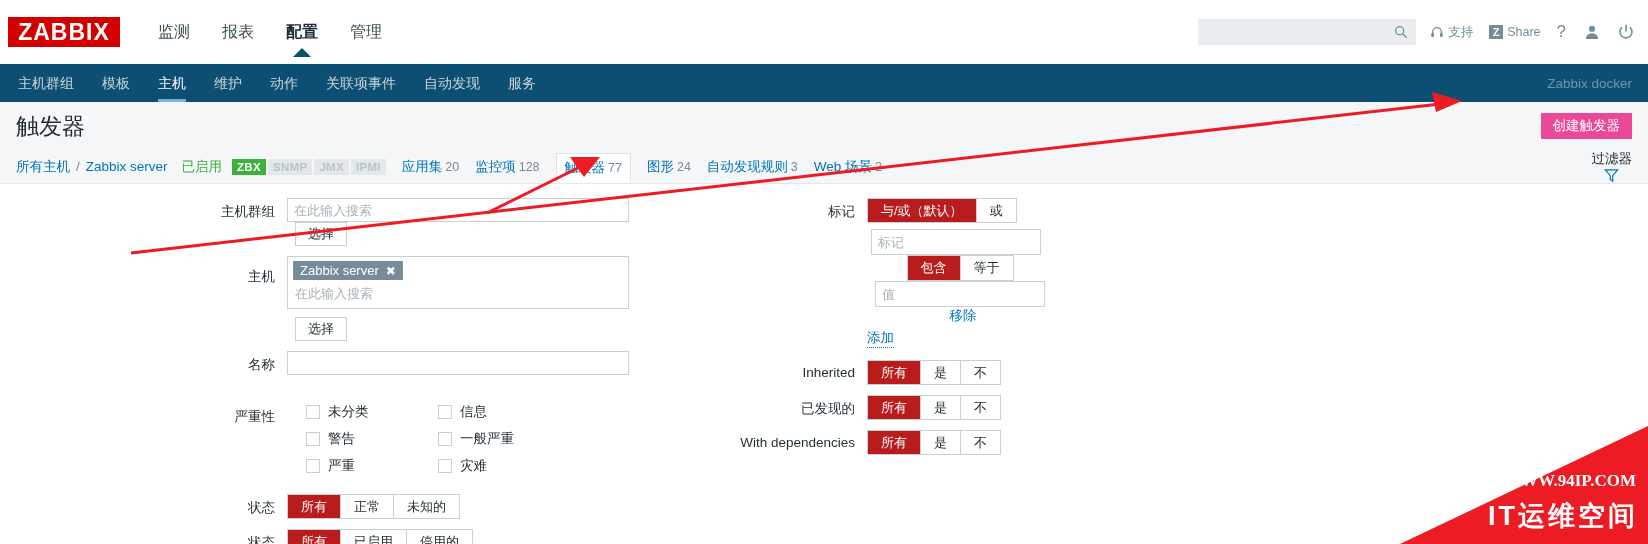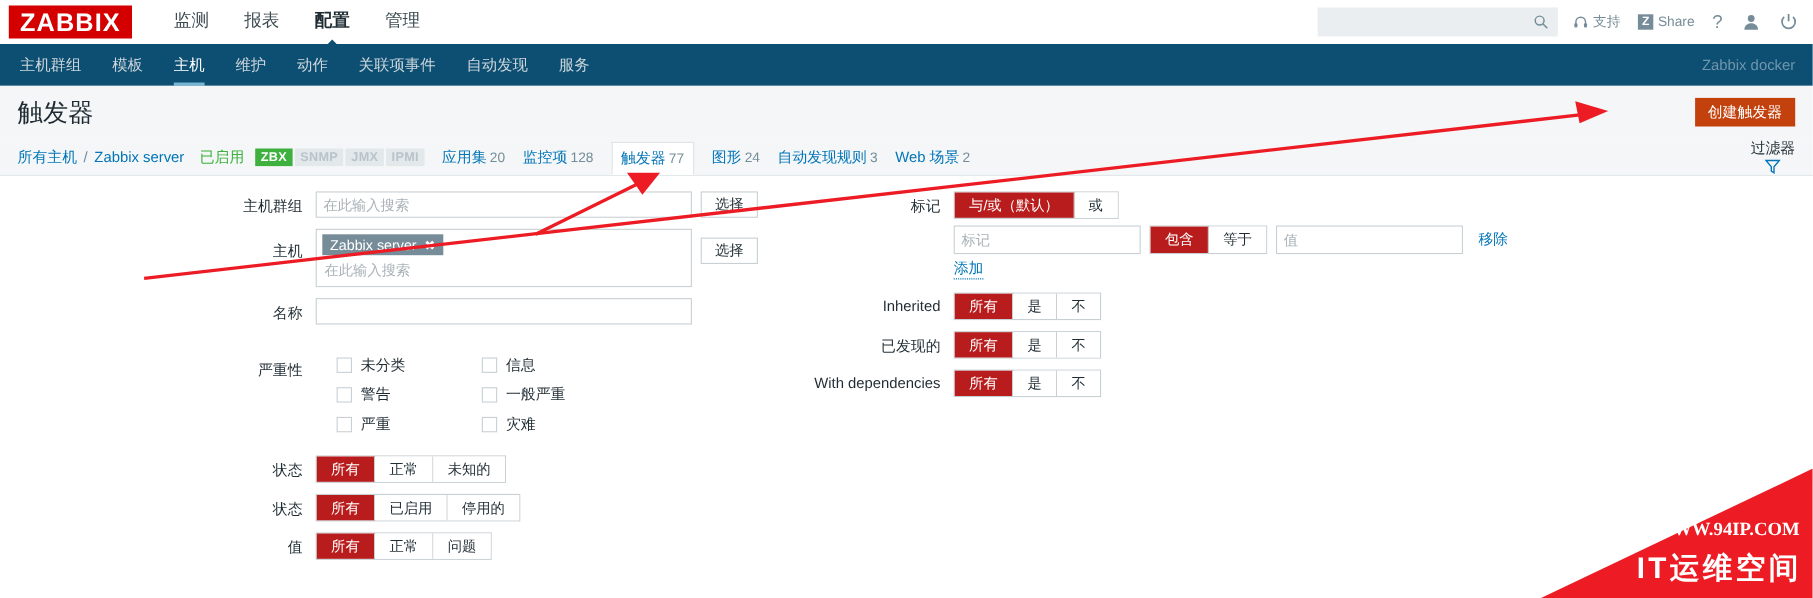--- a/index.html
+++ b/index.html
@@ -5,21 +5,21 @@
   * { box-sizing: border-box; }
   html, body { margin:0; padding:0; }
   body {
     width:1648px; height:544px;
     font-family:"Liberation Sans","DejaVu Sans",sans-serif;
     background:#fff; color:#1f2c33; overflow:hidden; position:relative;
   }
 
   
   .topbar{
-    height:40px; background:#fff; display:flex; align-items:center;
+    height:64px; background:#fff; display:flex; align-items:center;
     position:relative;
   }
   .logo{
     margin-left:8px; width:112px; height:30px; background:#d40000;
     display:flex; align-items:center; justify-content:center;
   }
   .logo span{
     color:#fff; font-size:23px; font-weight:bold; letter-spacing:1px;
     font-family:"Liberation Sans","DejaVu Sans",sans-serif;
   }
@@ -76,21 +76,21 @@
     margin-left:auto; padding-right:16px; color:#7195ab; font-size:13.5px;
   }
 
   
   .hdr{
     height:48px; background:#f4f6f7; display:flex; align-items:center;
     padding:0 16px; position:relative;
   }
   .hdr h1{ margin:0; font-size:23px; font-weight:normal; color:#1f2c33; }
   .createbtn{
-    margin-left:auto; background:#c2410c; color:#fff; border:0;
+    margin-left:auto; background:#ec4899; color:#fff; border:0;
     font-size:13.5px; padding:0 12px; height:26px; cursor:pointer;
     font-family:"Liberation Sans",sans-serif;
   }
 
   
   .crumbrow{
     height:34px; background:#f4f6f7; border-bottom:1px solid #e3e8ea;
     display:flex; align-items:center; padding:0 16px; font-size:13.5px;
     position:relative;
   }
@@ -115,21 +115,21 @@
   }
 
   
   .formwrap{ position:relative; padding-top:14px; height:330px; }
   .col{ position:absolute; }
   .row{ display:flex; align-items:flex-start; margin-bottom:10px; }
   .lab{
     text-align:right; font-size:13.5px; color:#1f2c33; padding-top:5px;
     flex:0 0 auto;
   }
-  .fld{ margin-left:12px; display:flex; align-items:flex-start; }
+  .fld{ margin-left:12px; display:flex; align-items:flex-start;flex-direction:column; }
   .inp{
     height:24px; border:1px solid #c8d0d4; background:#fff; font-size:13px;
     padding:0 6px; outline:none; color:#1f2c33;
     font-family:"Liberation Sans",sans-serif;
   }
   .inp::placeholder{ color:#a9b2b7; }
   .btn-sel{
     height:24px; border:1px solid #c8d0d4; background:#fff; color:#1f2c33;
     font-size:13px; padding:0 12px; margin-left:8px; cursor:pointer;
     font-family:"Liberation Sans",sans-serif;

